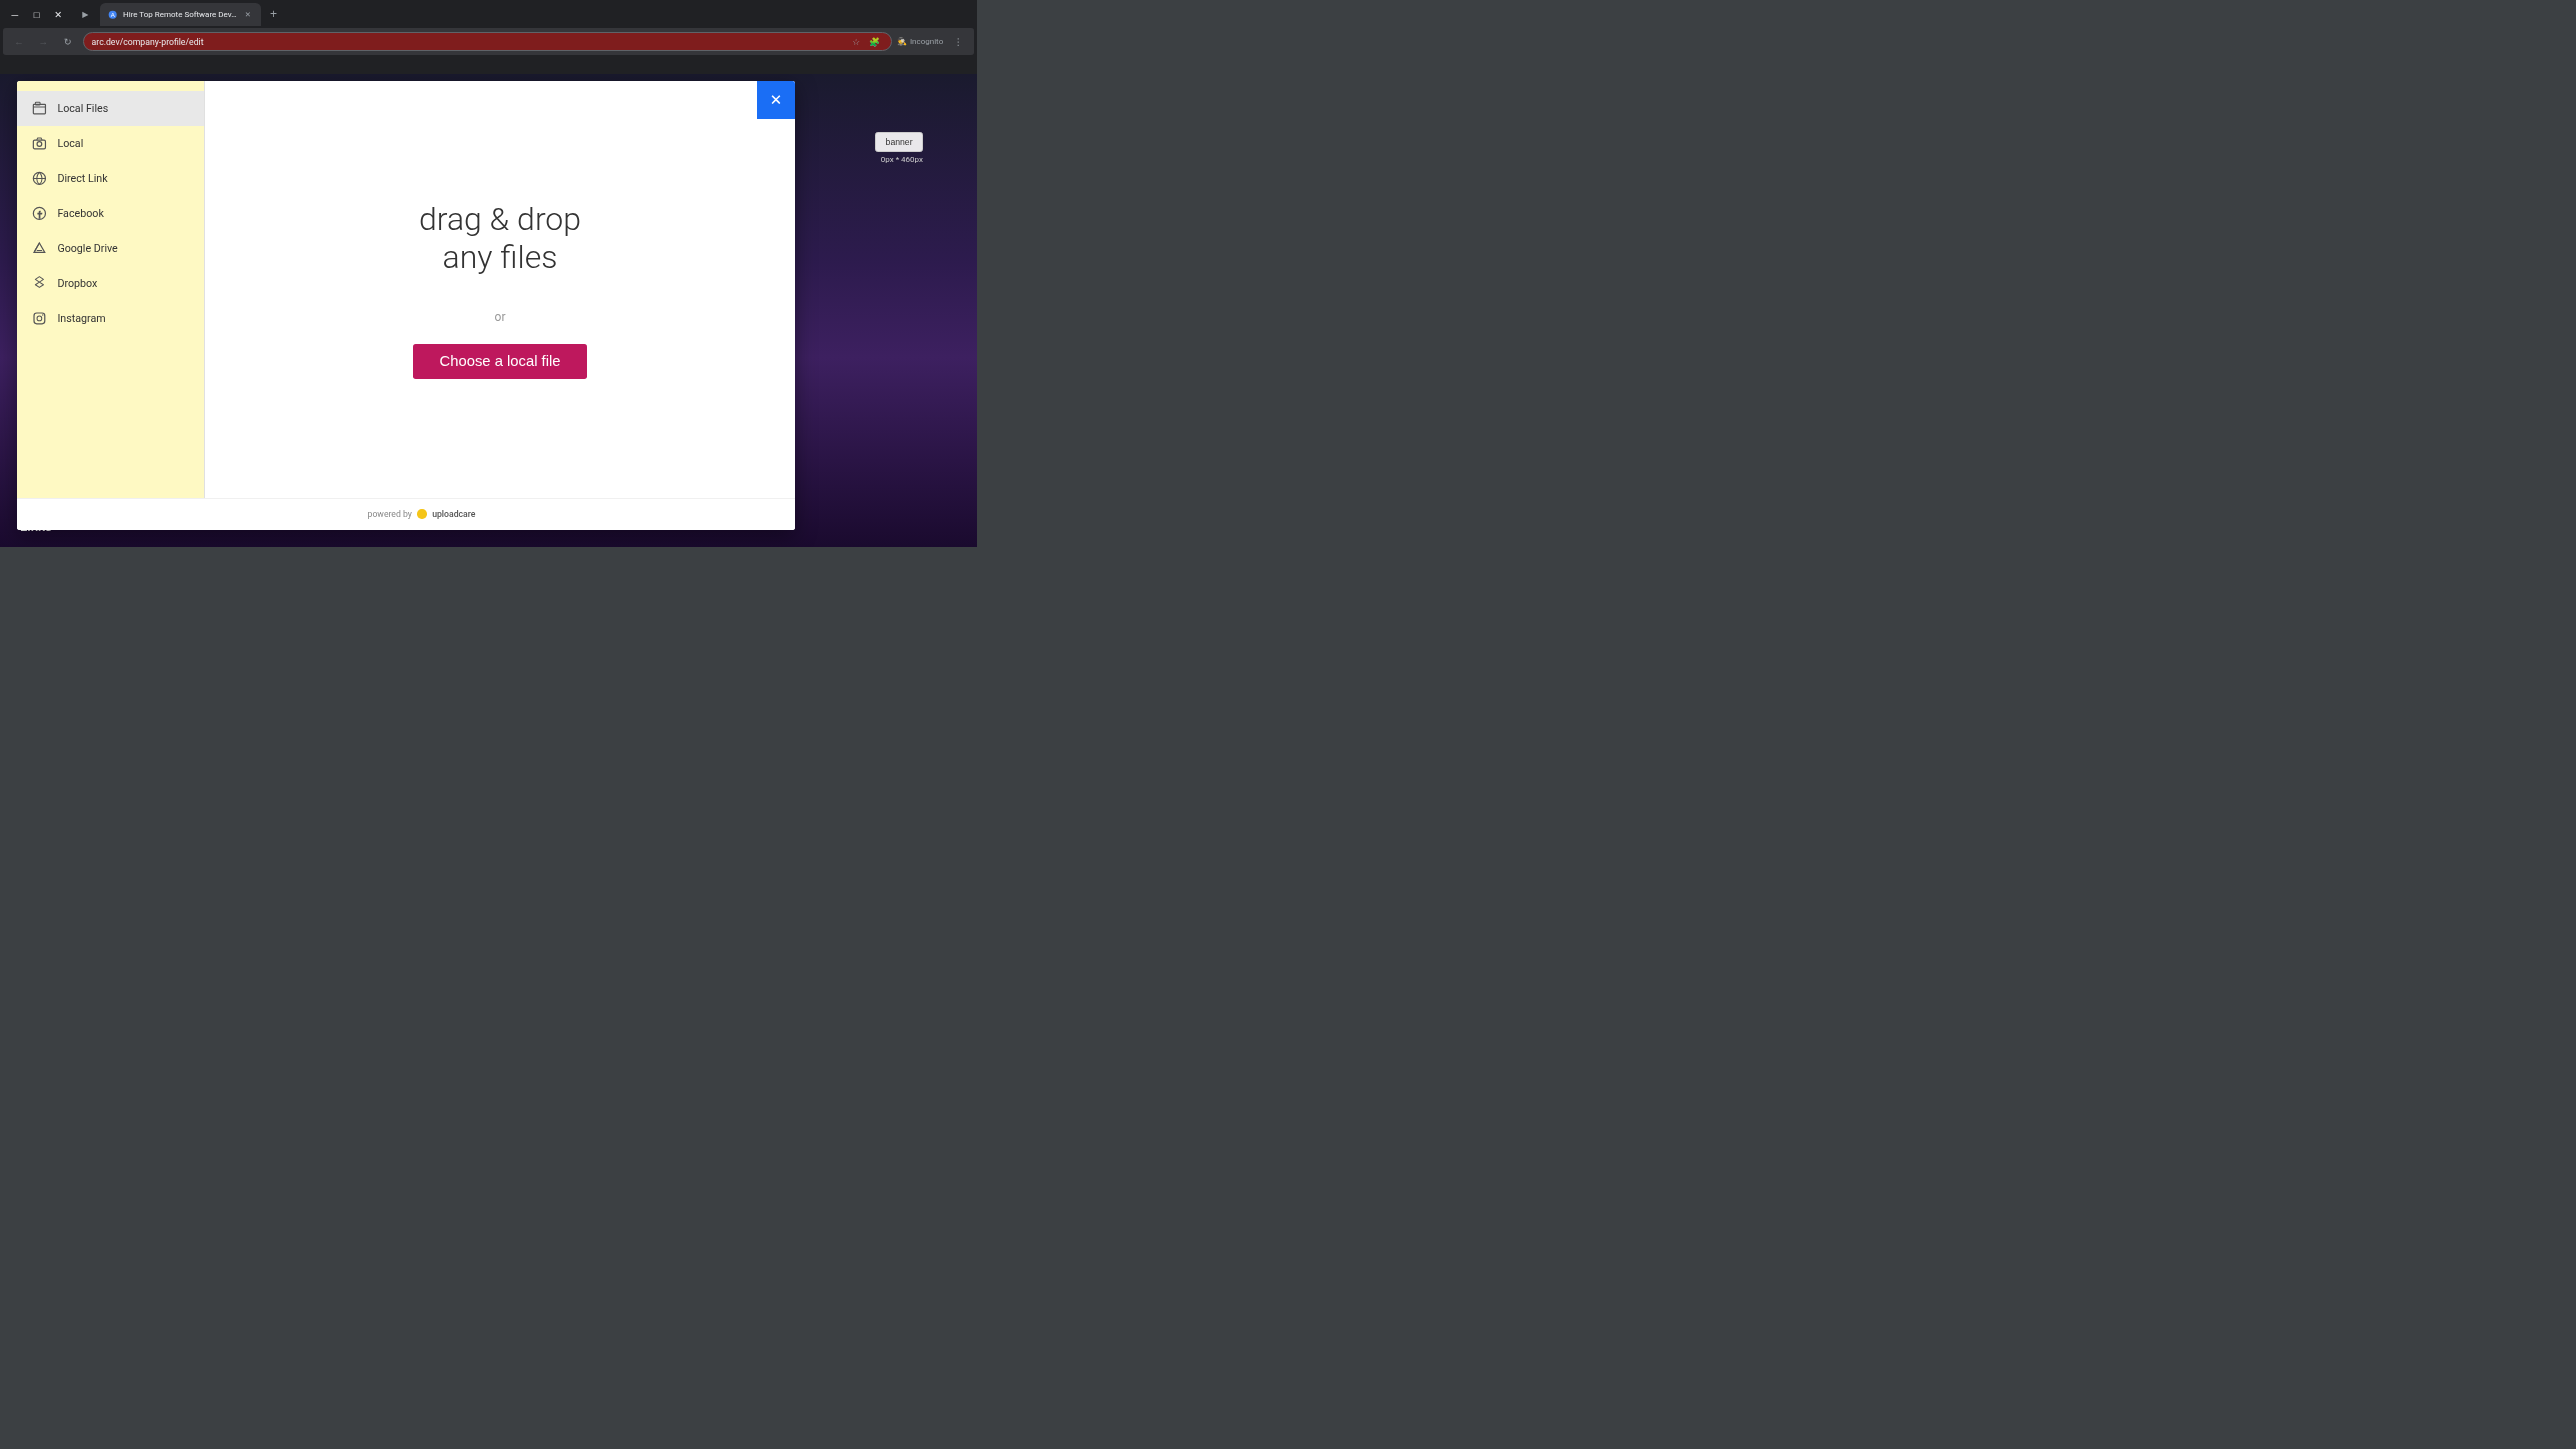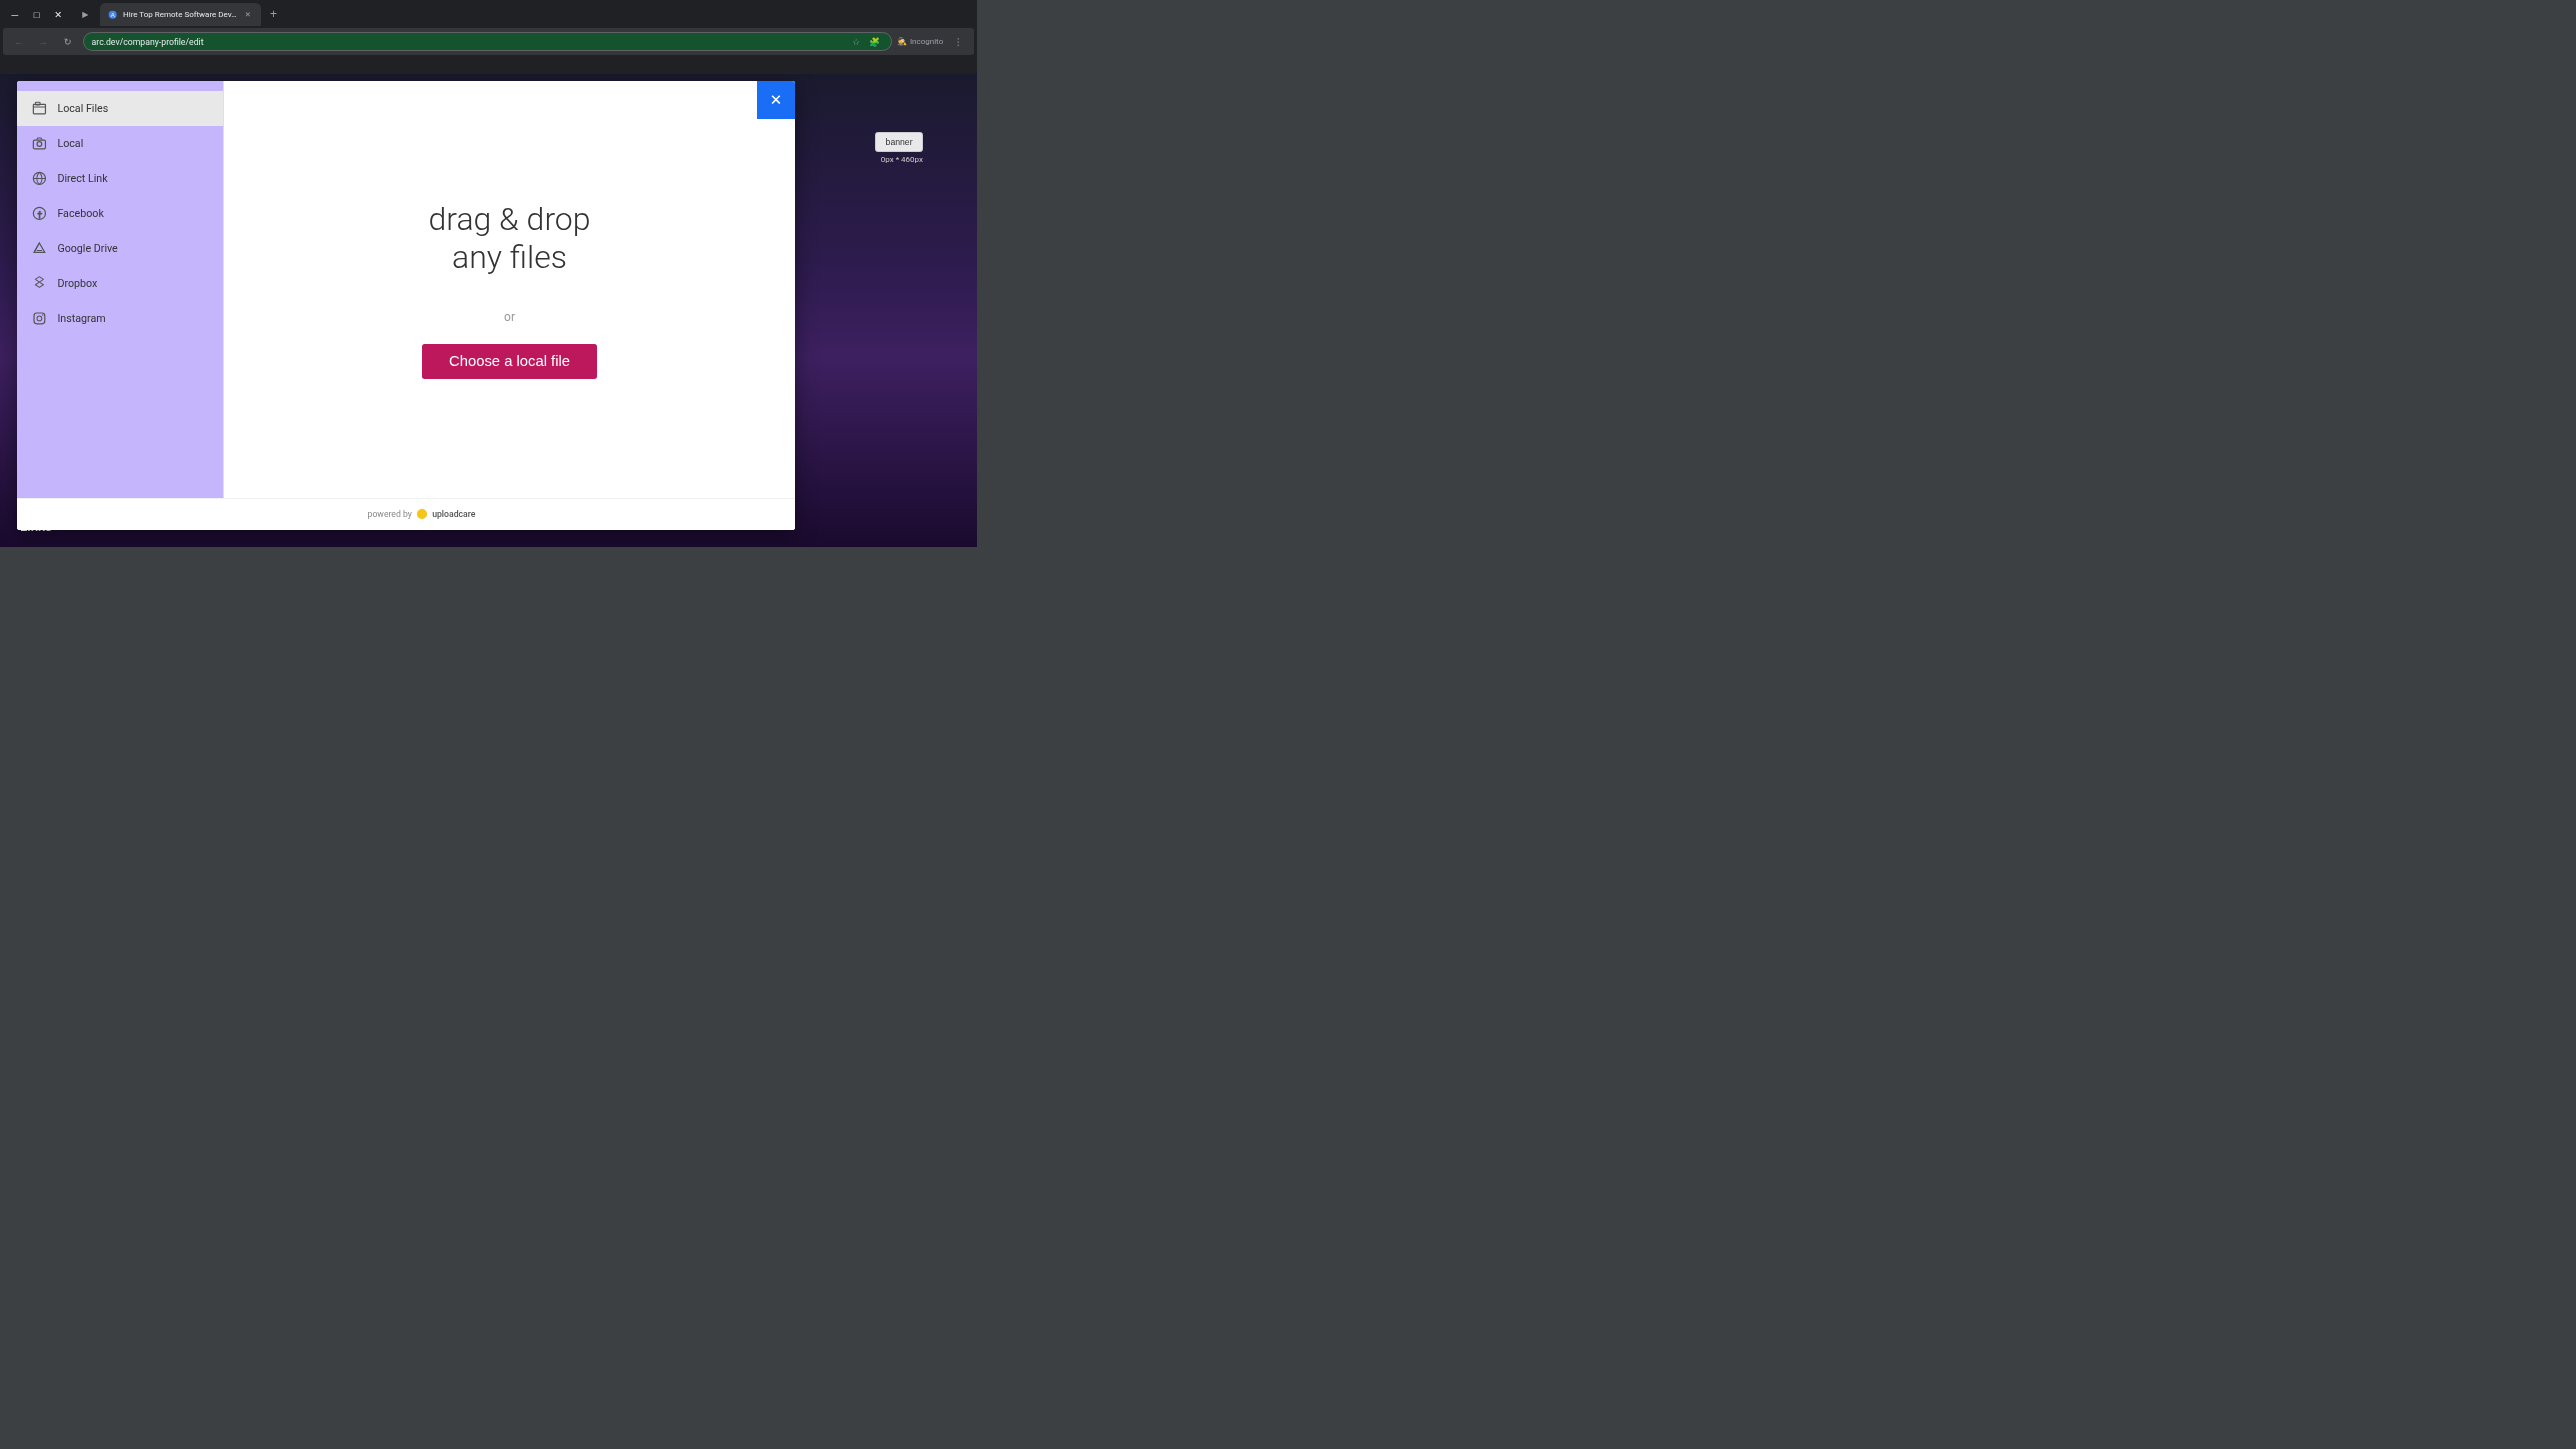--- a/index.html
+++ b/index.html
@@ -147,21 +147,21 @@
       font-size: 9.4px;
       display: flex;
       align-items: center;
       justify-content: center;
     }
     .nav-btn.disabled { opacity: 0.3; cursor: default; }
 
     .omnibox {
       flex: 1;
       height: 19px;
-      background: #14532d;
+      background: #7f1d1d;
       border: 0.7px solid #5f6368;
       border-radius: 9.4px;
       display: flex;
       align-items: center;
       padding: 0 8px;
       gap: 4px;
     }
 
     .omnibox-url {
       font-size: 8.7px;
@@ -224,22 +224,22 @@
     }
 
     .modal-body {
       display: flex;
       flex: 1;
       overflow: hidden;
     }
 
     
     .modal-sidebar {
-      width: 207px;
-      background: #c4b5fd;
+      width: 188px;
+      background: #fef9c3;
       border-right: 0.7px solid #e0e0e0;
       padding: 10.7px 0;
       flex-shrink: 0;
     }
 
     .modal-header-item {
       display: flex;
       align-items: center;
       gap: 8px;
       padding: 8px 13.4px;

